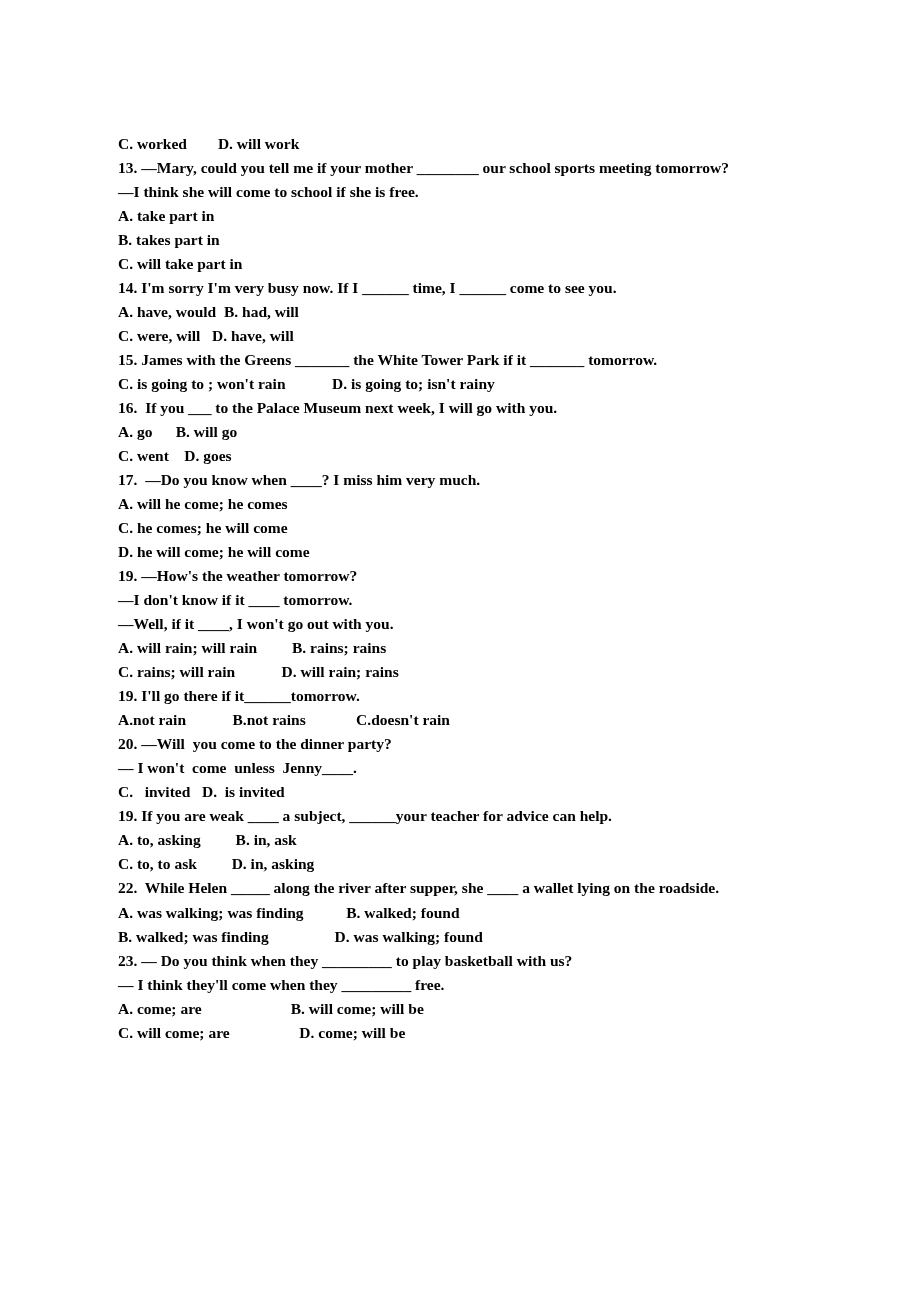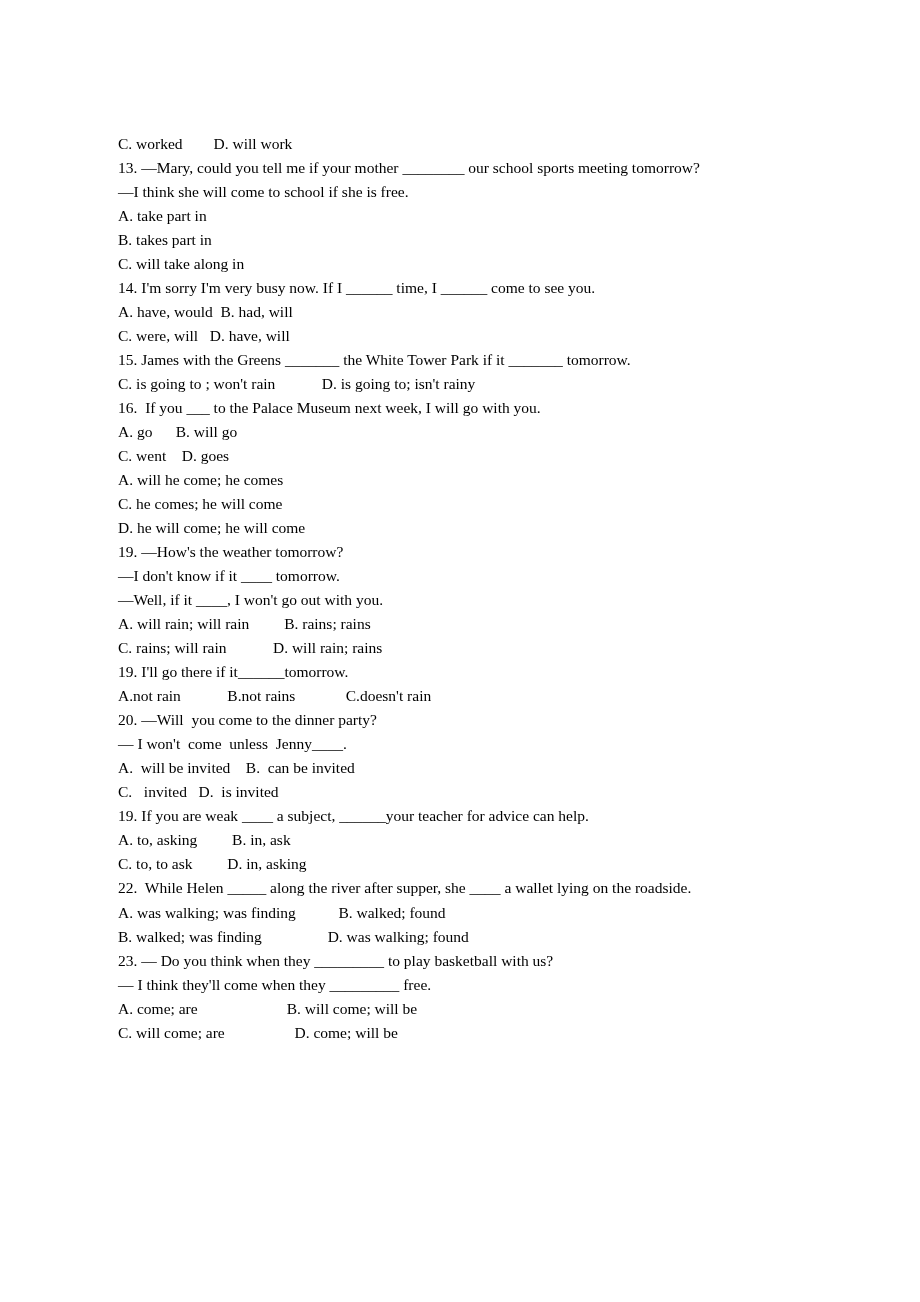--- a/index.html
+++ b/index.html
@@ -9,53 +9,54 @@
     font-size: 15.5px;
     line-height: 1.55;
     color: #000;
     width: 920px;
     box-sizing: border-box;
     padding: 132px 115px 80px 118px;
   }
   .line {
     display: block;
     white-space: pre-wrap;
+    font-weight: bold;
   }
 </style>
 </head>
 <body>
 
 <div>
   <span class="line">C. worked        D. will work</span>
   <span class="line">13. —Mary, could you tell me if your mother ________ our school sports meeting tomorrow?</span>
   <span class="line">—I think she will come to school if she is free.</span>
   <span class="line">A. take part in</span>
   <span class="line">B. takes part in</span>
-  <span class="line">C. will take along in</span>
+  <span class="line">C. will take part in</span>
   <span class="line">14. I'm sorry I'm very busy now. If I ______ time, I ______ come to see you.</span>
   <span class="line">A. have, would  B. had, will</span>
   <span class="line">C. were, will   D. have, will</span>
   <span class="line">15. James with the Greens _______ the White Tower Park if it _______ tomorrow.</span>
   <span class="line">C. is going to ; won't rain            D. is going to; isn't rainy</span>
   <span class="line">16.  If you ___ to the Palace Museum next week, I will go with you.</span>
   <span class="line">A. go      B. will go</span>
   <span class="line">C. went    D. goes</span>
+  <span class="line">17.  —Do you know when ____? I miss him very much.</span>
   <span class="line">A. will he come; he comes</span>
   <span class="line">C. he comes; he will come</span>
   <span class="line">D. he will come; he will come</span>
   <span class="line">19. —How's the weather tomorrow?</span>
   <span class="line">—I don't know if it ____ tomorrow.</span>
   <span class="line">—Well, if it ____, I won't go out with you.</span>
   <span class="line">A. will rain; will rain         B. rains; rains</span>
   <span class="line">C. rains; will rain            D. will rain; rains</span>
   <span class="line">19. I'll go there if it______tomorrow.</span>
   <span class="line">A.not rain            B.not rains             C.doesn't rain</span>
   <span class="line">20. —Will  you come to the dinner party?</span>
   <span class="line">— I won't  come  unless  Jenny____.</span>
-  <span class="line">A.  will be invited    B.  can be invited</span>
   <span class="line">C.   invited   D.  is invited</span>
   <span class="line">19. If you are weak ____ a subject, ______your teacher for advice can help.</span>
   <span class="line">A. to, asking         B. in, ask</span>
   <span class="line">C. to, to ask         D. in, asking</span>
   <span class="line">22.  While Helen _____ along the river after supper, she ____ a wallet lying on the roadside.</span>
   <span class="line">A. was walking; was finding           B. walked; found</span>
   <span class="line">B. walked; was finding                 D. was walking; found</span>
   <span class="line">23. — Do you think when they _________ to play basketball with us?</span>
   <span class="line">— I think they'll come when they _________ free.</span>
   <span class="line">A. come; are                       B. will come; will be</span>

